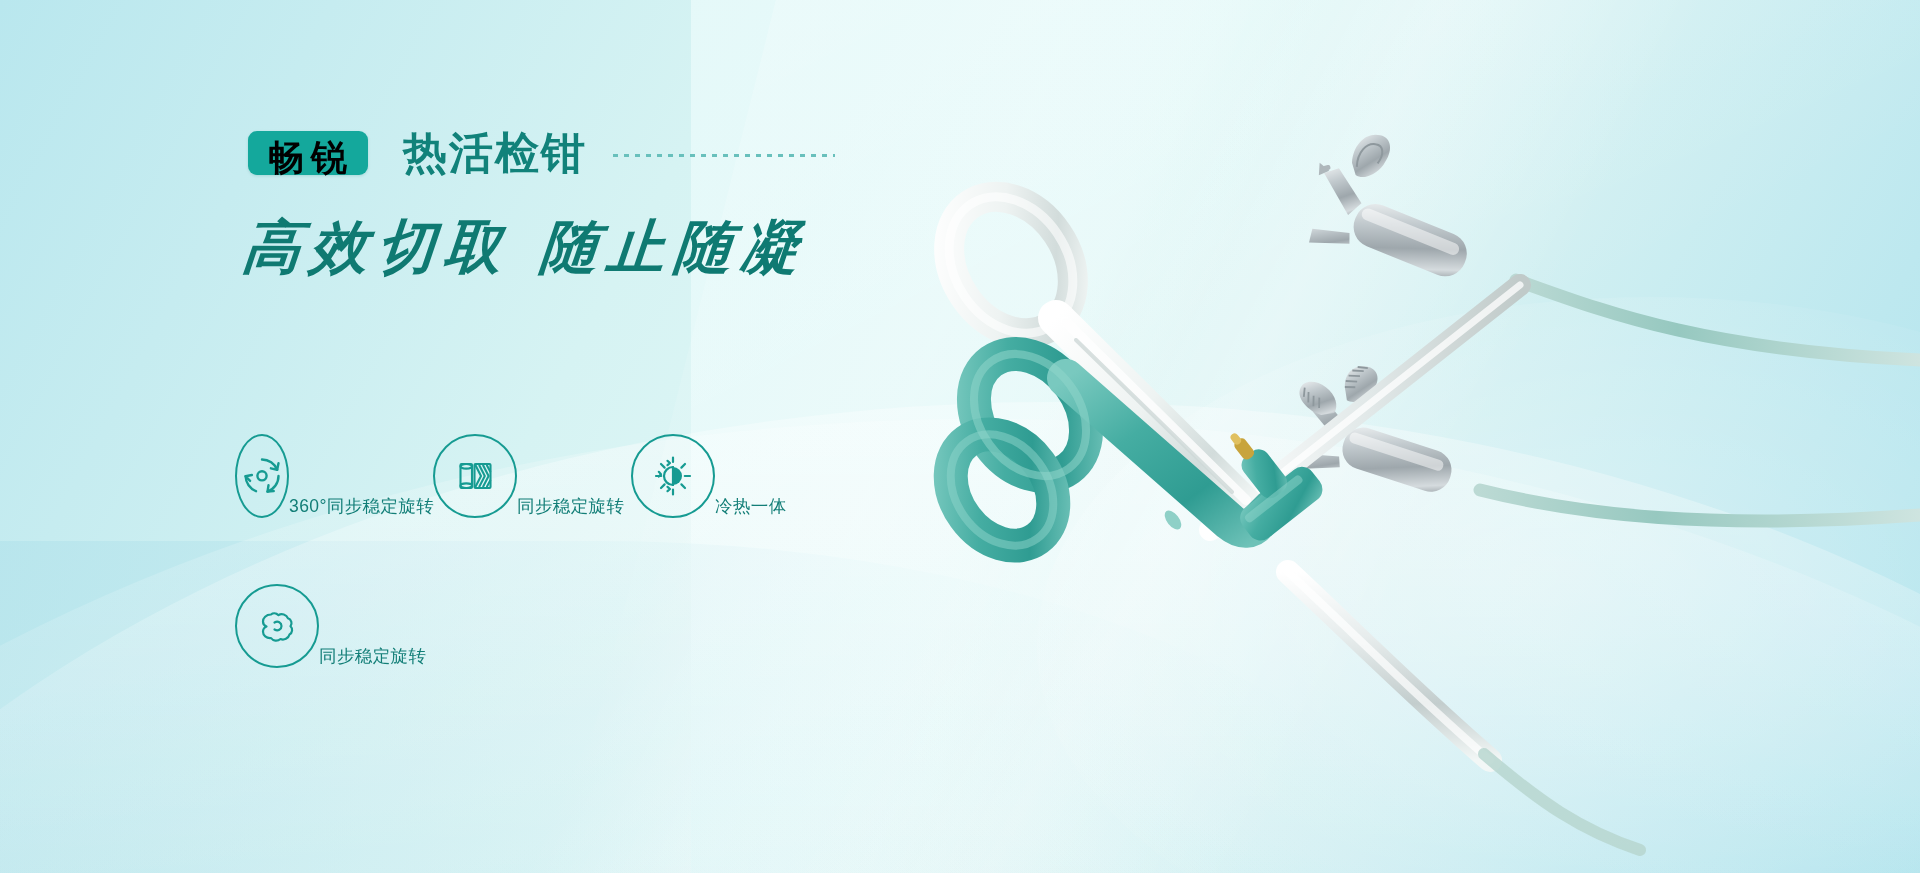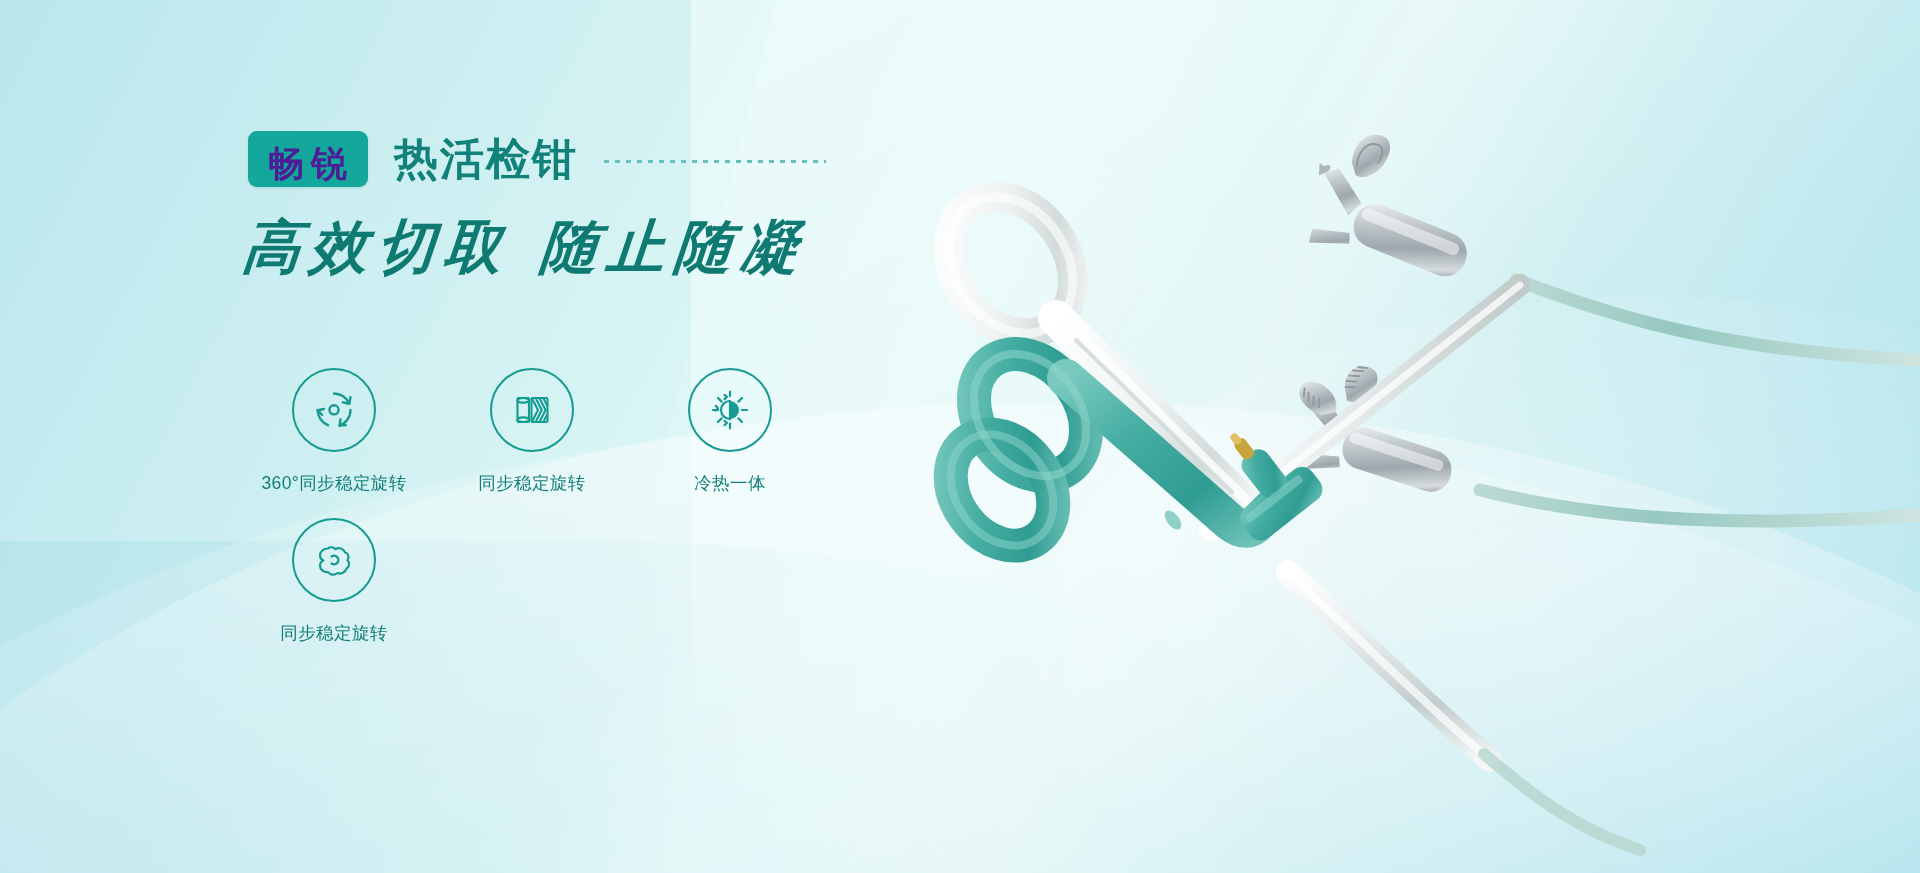--- a/index.html
+++ b/index.html
@@ -74,32 +74,32 @@
   }
 
   
   .title-row {
     position:absolute; left:248px; top:131px;
     display:flex; align-items:center;
   }
   .brand-badge {
     background:#14a89c;
     border-radius:9px;
-    color:#4c1d95;
+    color:#000000;
     font-size:36px;
     font-weight:bold;
     letter-spacing:7px;
     padding:20px 14px 10px 20px;
     line-height:1;
-    height:56px;
+    height:44px;
     display:flex; align-items:center;
     box-shadow:0 1px 3px rgba(17,120,112,.18);
   }
   .product-title {
-    margin-left:26px;
+    margin-left:35px;
     color:#11827a;
     font-size:44px;
     font-weight:bold;
     letter-spacing:2px;
     line-height:1;
     white-space:nowrap;
   }
   .dotted-rule {
     margin-left:26px;
     width:222px; height:3px;
@@ -125,22 +125,22 @@
 
   
   .features {
     position:absolute;
     left:235px; top:368px;
     display:grid;
     grid-template-columns:repeat(3,198px);
     grid-template-rows:150px 150px;
   }
   .feature {
-    display:flex; flex-direction:column;
-    align-items:center;
+    display:flex; flex-direction:row;
+    align-items:flex-end;
   }
   .feature-icon {
     width:84px; height:84px;
     border-radius:50%;
     border:2.4px solid #169b92;
     display:flex; align-items:center; justify-content:center;
   }
   .feature-icon svg { display:block; }
   .feature-label {
     margin-top:19px;

